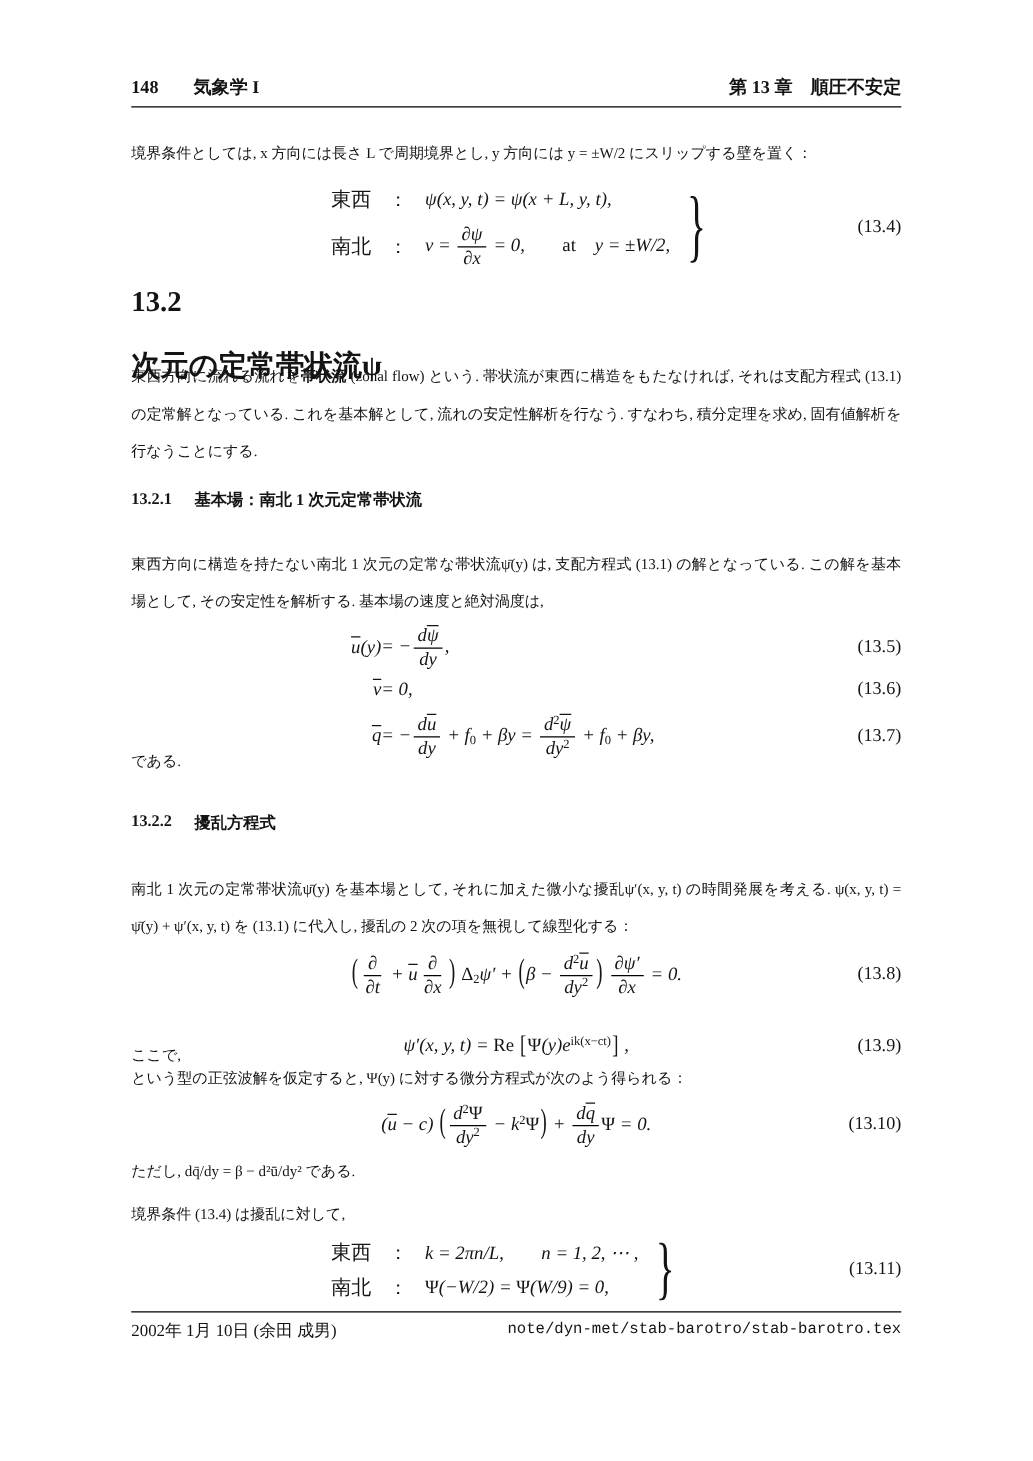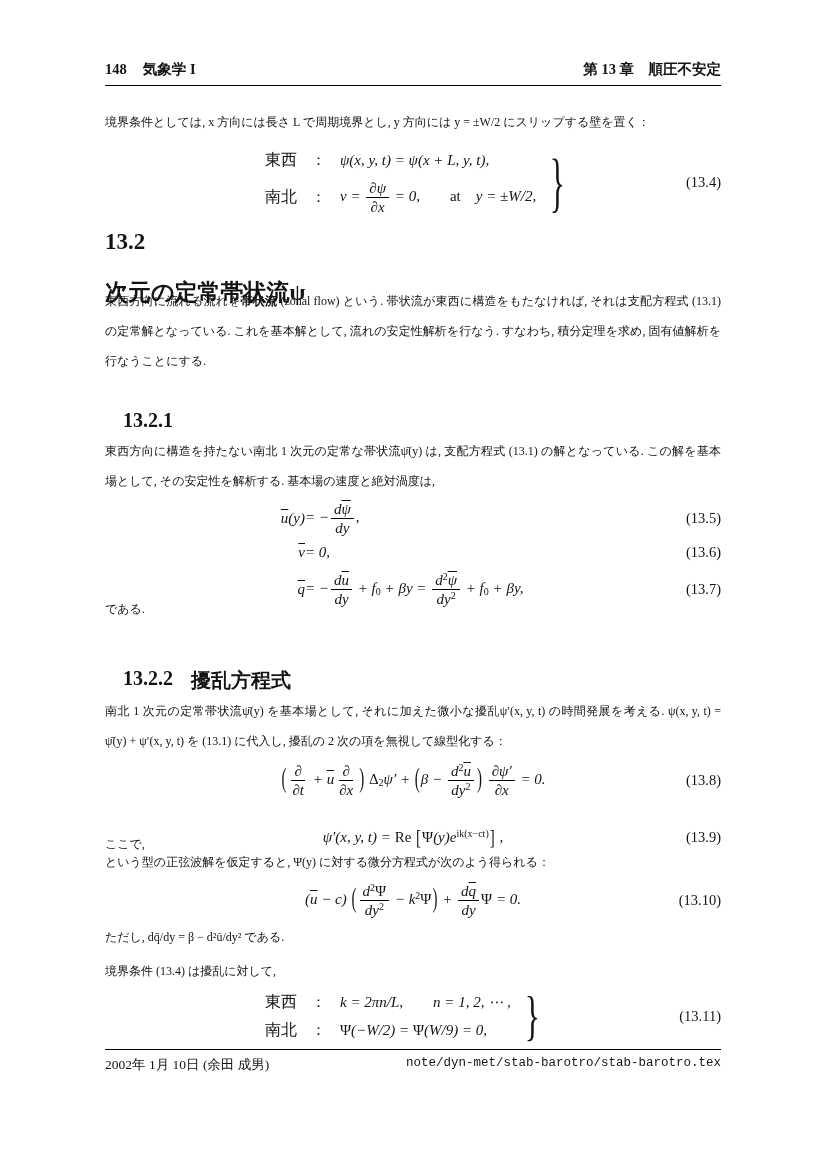--- a/index.html
+++ b/index.html
@@ -1,32 +1,32 @@
 <!DOCTYPE html>
 <html><head>
 <meta charset="utf-8">
 <style>
   html,body{margin:0;padding:0;background:#ffffff;}
   body{width:826px;height:1169px;font-family:"Liberation Serif","DejaVu Serif",serif;color:#141414;}
   .page{position:relative;width:826px;height:1169px;overflow:hidden;background:#fff;}
   .col{position:absolute;left:105px;width:616px;}
 
   
-  .pagehead{top:60px;display:flex;align-items:baseline;gap:16px;border-bottom:1.6px solid #000;
+  .pagehead{top:60px;display:flex;align-items:baseline;gap:28px;border-bottom:1.6px solid #000;
             padding-bottom:6px;font-weight:bold;font-size:14.5px;}
   .pagehead .chapter{margin-left:auto;}
   .pagefoot{top:1049px;border-top:1.6px solid #000;padding-top:6px;display:flex;
             justify-content:space-between;font-size:13.5px;}
   .pagefoot .fpath{font-family:"Liberation Mono","DejaVu Sans Mono",monospace;font-size:12.5px;}
 
   
   .body{font-size:12px;line-height:30px;text-align:justify;margin:0;}
   .nowrap{white-space:nowrap;}
   .sec{font-size:23px;font-weight:bold;display:flex;gap:22px;margin:0;}
-  .subsec{font-size:20px;font-weight:bold;display:flex;gap:18px;margin:18px;}
+  .subsec{font-size:13px;font-weight:bold;display:flex;gap:18px;margin:0;}
   b.term{font-weight:bold;}
 
   
   .eq{display:flex;align-items:center;justify-content:center;font-size:15px;}
   .eqbody{font-style:italic;white-space:nowrap;}
   .rm{font-style:normal;}
   .eqnum{position:absolute;right:0;top:50%;transform:translateY(-50%);font-style:normal;font-size:14.5px;}
   .frac{display:inline-flex;flex-direction:column;align-items:center;vertical-align:middle;
         line-height:1.2;margin:0 2px;text-align:center;}
   .fnum{border-bottom:1px solid #000;padding:0 3px;}
@@ -111,20 +111,21 @@
 
   <h1 class="col sec t-s132">
     <span>13.2</span>
     <span>次元の定常帯状流ψ</span>
   </h1>
 
   <p class="col body t-zonal"><span>東西方向に流れる流れを</span><b class="term">帯状流</b><span> (zonal flow) という. 帯状流が東西に構造をもたなければ, それは支配方程式 (13.1) の定常解となっている. これを基本解として, 流れの安定性解析を行なう. すなわち, 積分定理を求め, 固有値解析を行なうことにする.</span></p>
 
   <h2 class="col subsec t-s1321">
     <span>13.2.1</span>
+    <span>基本場：南北 1 次元定常帯状流</span>
   </h2>
 
   <p class="col body t-basic">東西方向に構造を持たない南北 1 次元の定常な帯状流ψ̄(y) は, 支配方程式 (13.1) の解となっている. この解を基本場として, その安定性を解析する. 基本場の速度と絶対渦度は,</p>
 
   <div class="col t-align" style="position:absolute;">
     <div class="alrow r5">
       <span class="allhs"><span class="ol">u</span><span>(y)</span></span>
         <span class="alrhs"><span> = −</span><span class="frac">
             <span class="fnum"><span>d</span><span class="ol">ψ</span></span>
             <span class="fden"><span>dy</span></span>

